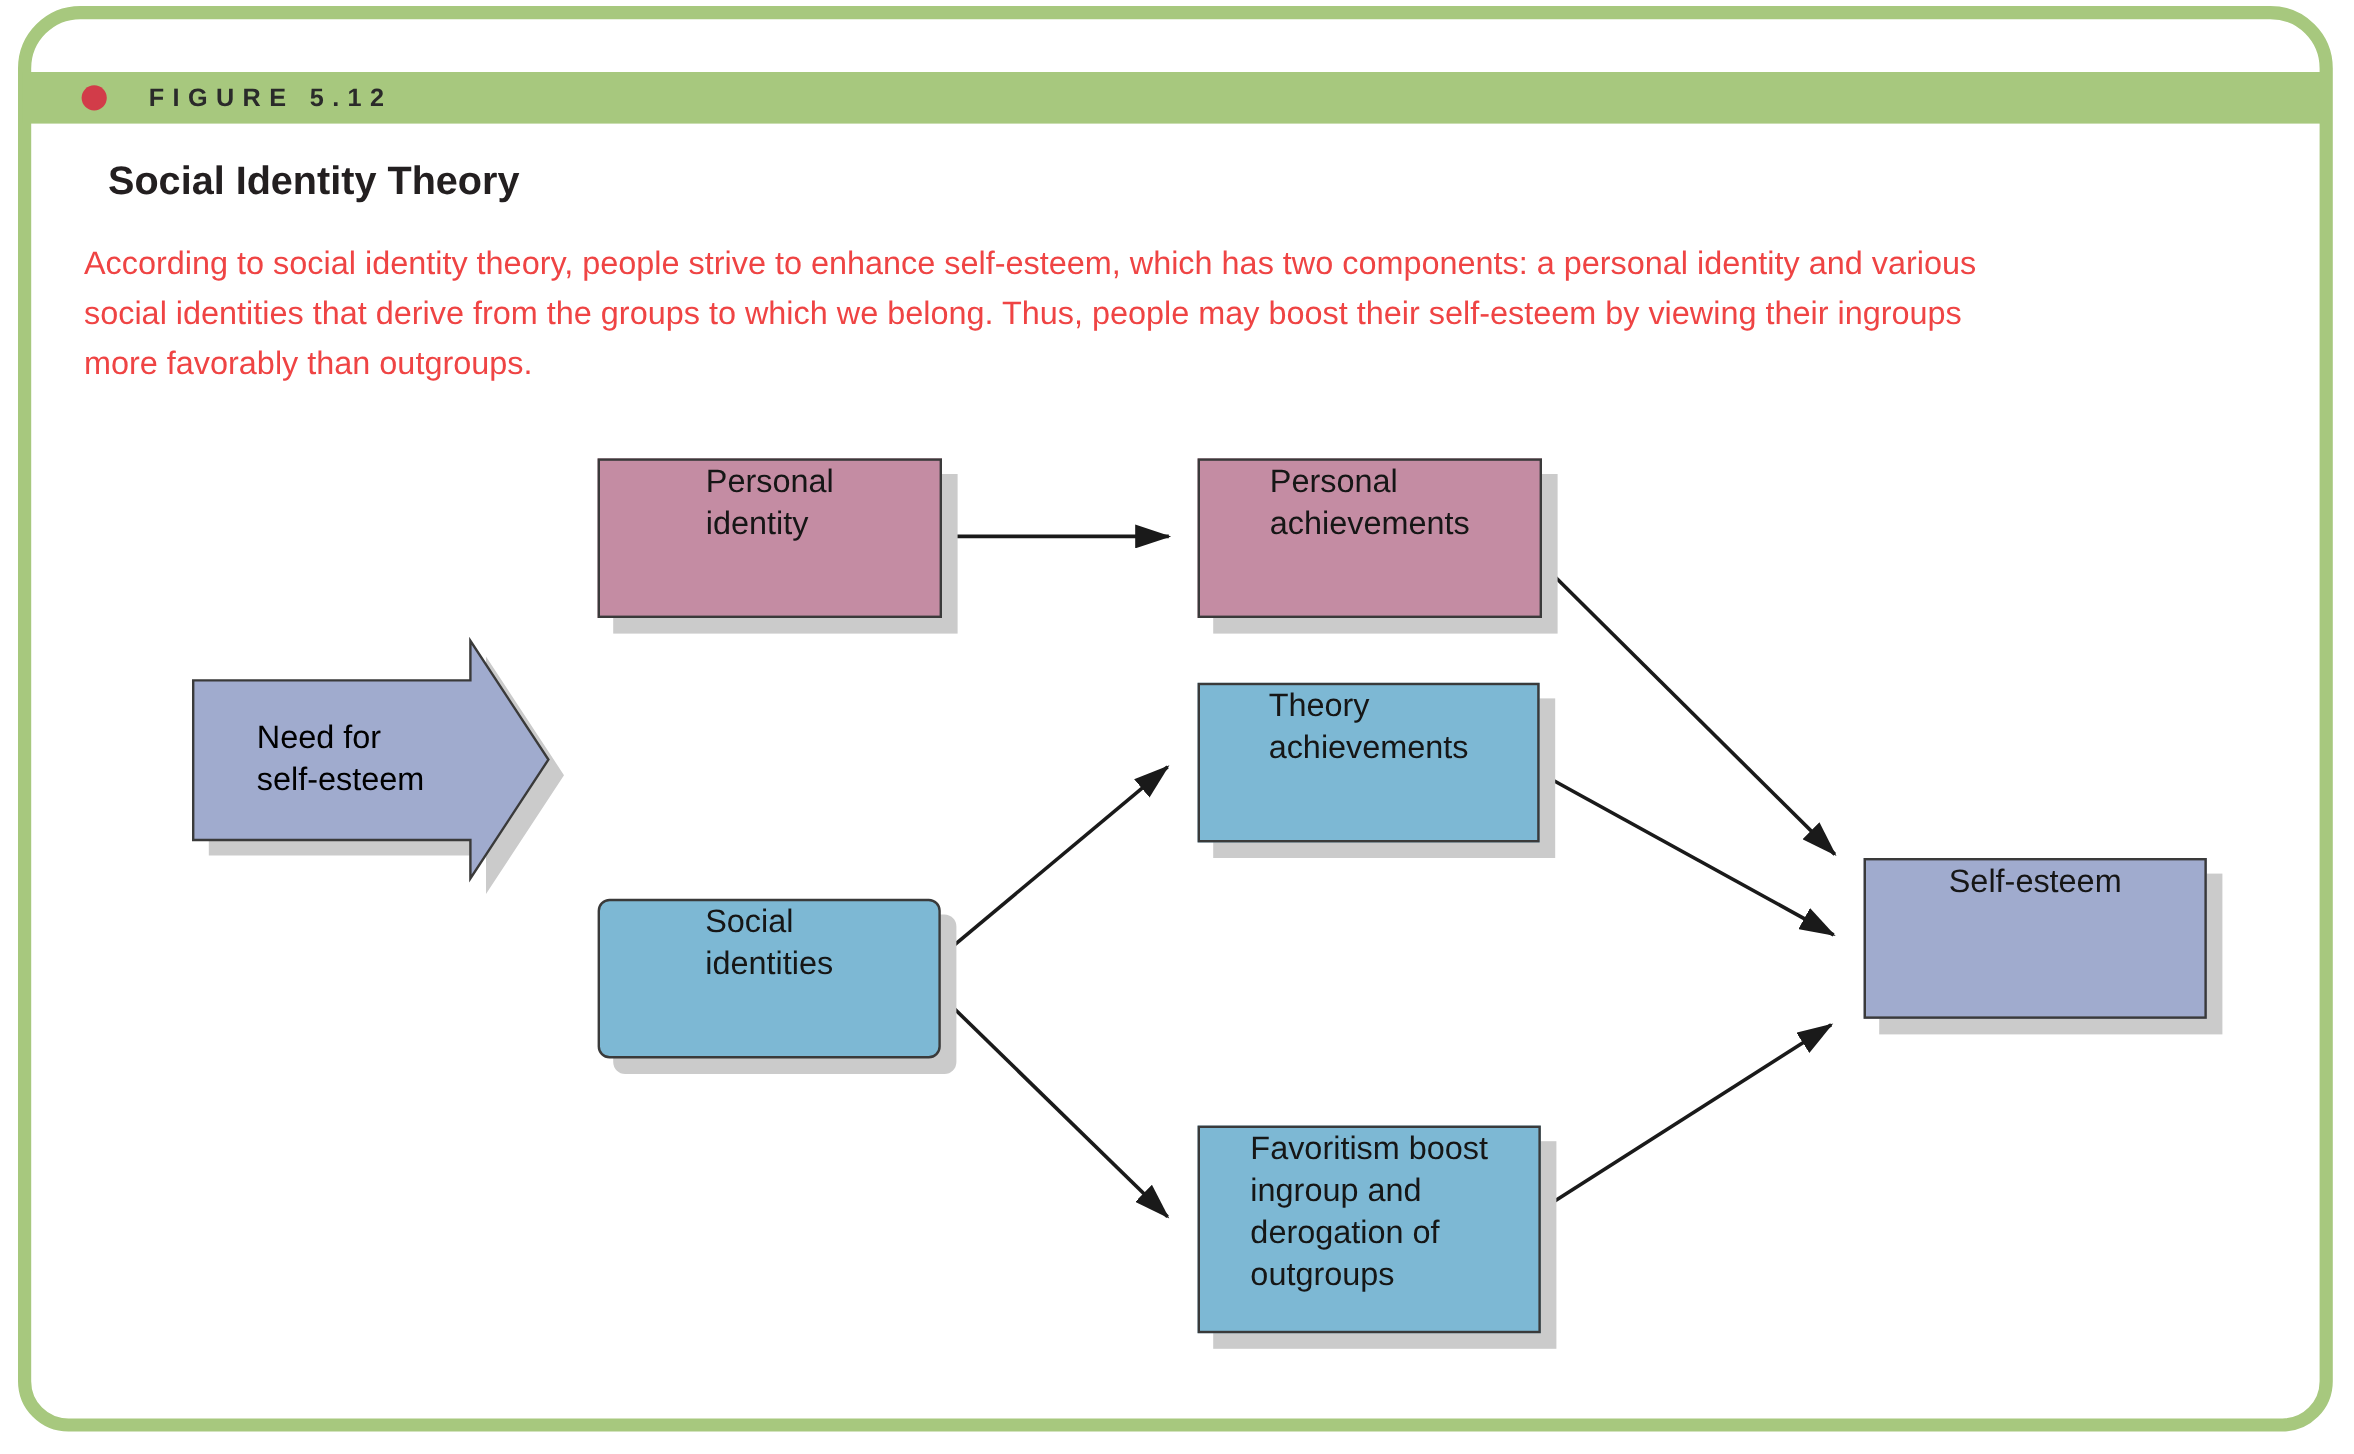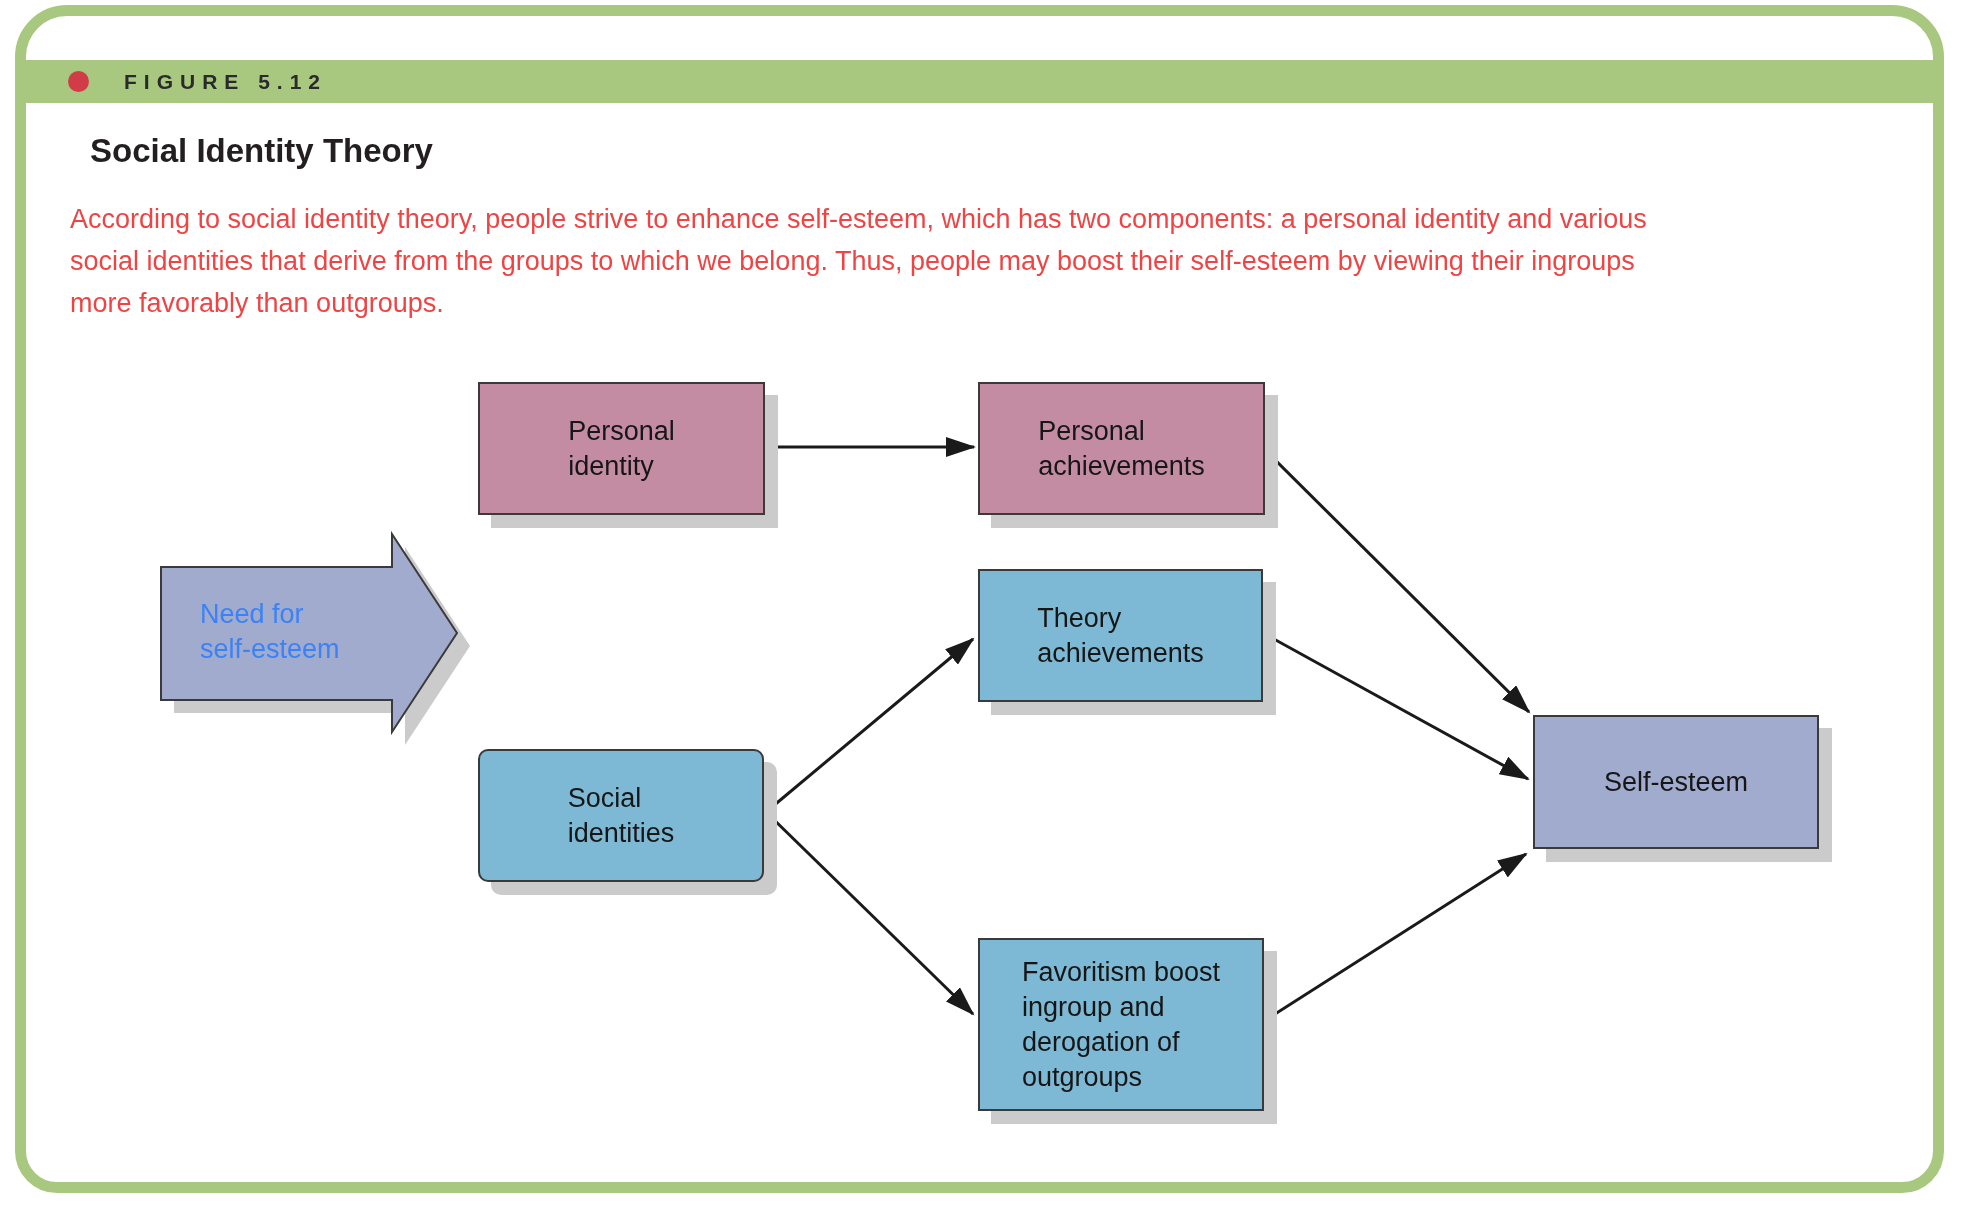--- a/index.html
+++ b/index.html
@@ -70,22 +70,22 @@
     pointer-events: none;
   }
 
   
   .dbox {
     position: absolute;
     box-sizing: border-box;
     border: 2px solid #3a3a3a;
     box-shadow: 13px 13px 0 #cbcbcb;
     display: flex;
-    align-items: center;
     justify-content: center;
+    margin-left: 20px;
   }
   .dbox .box-label {
     font-size: 27px;
     line-height: 35px;
     color: #161616;
     white-space: pre-line;
     text-align: left;
   }
   .dbox.center .box-label { text-align: center; }
   .pink  { background: #c48ca3; }
@@ -94,24 +94,24 @@
 
   .box-personal-identity     { left: 478px;  top: 382px; width: 287px; height: 133px; }
   .box-personal-achievements { left: 978px;  top: 382px; width: 287px; height: 133px; }
   .box-group-achievements    { left: 978px;  top: 569px; width: 285px; height: 133px; }
   .box-social-identities     { left: 478px;  top: 749px; width: 286px; height: 133px; border-radius: 10px; }
   .box-favoritism            { left: 978px;  top: 938px; width: 286px; height: 173px; }
   .box-self-esteem           { left: 1533px; top: 715px; width: 286px; height: 134px; }
 
   .need-arrow-label {
     position: absolute;
-    left: 200px; top: 597px;
+    left: 214px; top: 597px;
     font-size: 27px;
     line-height: 35px;
-    color: #3b82f6;
+    color: #000000;
     white-space: pre-line;
   }
 </style>
 </head>
 <body>
 
 <div class="stage">
 
   <div class="frame"></div>
   <div class="figure-band"></div>

